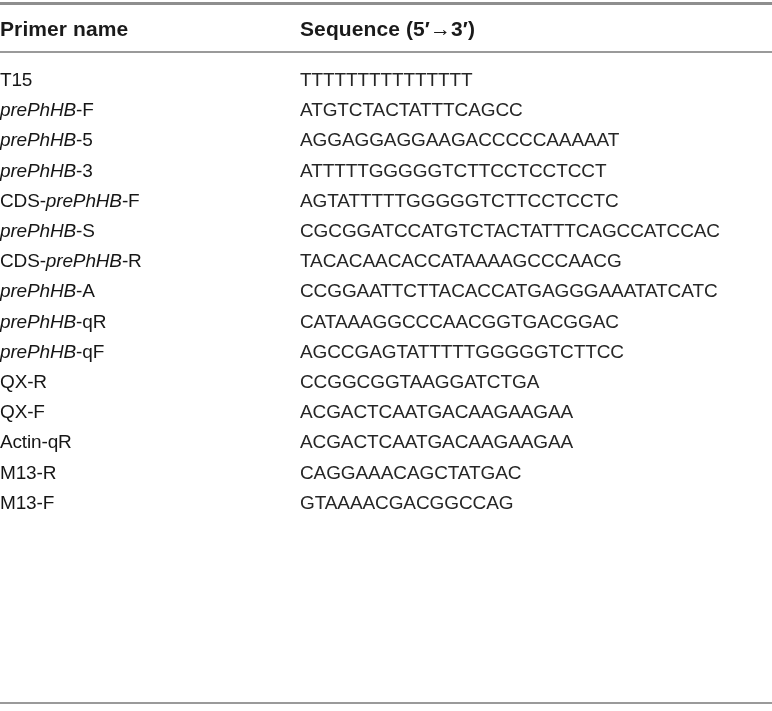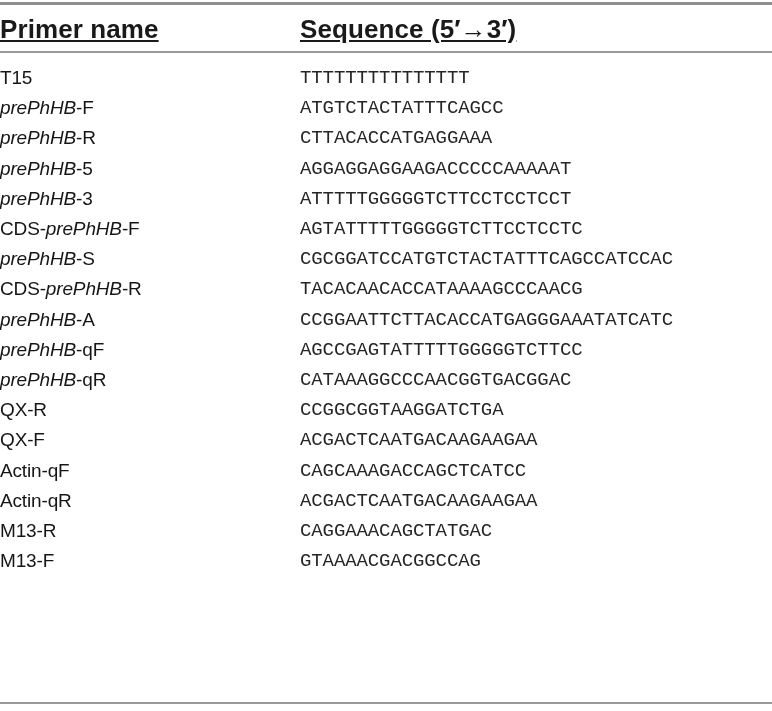--- a/index.html
+++ b/index.html
@@ -54,25 +54,24 @@
     margin: 0;
     padding: 0;
   }
 
   table.primer-table col.col-name { width: 300px; }
   table.primer-table col.col-seq  { width: 472px; }
 
   thead th {
     text-align: left;
     font-weight: bold;
-    font-size: 26px;
+    font-size: 21px;
     padding: 0;
     vertical-align: bottom;
     letter-spacing: 0.1px;
-    text-decoration: underline;
   }
   thead tr.header-row {
     height: 51px;
   }
   thead th .hdr-inner {
     display: block;
     padding-top: 14px;
     padding-bottom: 10px;
   }
 
@@ -81,31 +80,31 @@
   }
   tbody td {
     padding: 0;
     vertical-align: top;
     font-size: 19px;
     line-height: 30.2px;
     white-space: nowrap;
     letter-spacing: -0.15px;
   }
   tbody tr.first-data-row td {
-    padding-top: 8px;
+    padding-top: 14px;
     margin-top: 8px;
   }
 
   td.cell-name { color: #161616; }
   td.cell-seq  { color: #262626; letter-spacing: -0.1px; }
 
   .ital { font-style: italic; }
   .rom  { font-style: normal; }
 
-  .seq-line { display: block; line-height: 30.2px; font-family: Liberation Mono, monospace; }
+  .seq-line { display: block; line-height: 30.2px; }
 </style>
 </head>
 <body>
 
 <div id="primer-table-root">
 
   <div class="rule-top"></div>
   <div class="rule-header"></div>
   <div class="rule-bottom"></div>
 
@@ -131,26 +130,20 @@
             <span class="seq-line">TTTTTTTTTTTTTTT</span>
           </td>
         </tr>
         <tr class="data-row">
           <td class="cell-name"><span class="ital">prePhHB</span><span class="rom">-F</span></td>
           <td class="cell-seq">
             <span class="seq-line">ATGTCTACTATTTCAGCC</span>
           </td>
         </tr>
         <tr class="data-row">
-          <td class="cell-name"><span class="ital">prePhHB</span><span class="rom">-R</span></td>
-          <td class="cell-seq">
-            <span class="seq-line">CTTACACCATGAGGAAA</span>
-          </td>
-        </tr>
-        <tr class="data-row">
           <td class="cell-name"><span class="ital">prePhHB</span><span class="rom">-5</span></td>
           <td class="cell-seq">
             <span class="seq-line">AGGAGGAGGAAGACCCCCAAAAAT</span>
           </td>
         </tr>
         <tr class="data-row">
           <td class="cell-name"><span class="ital">prePhHB</span><span class="rom">-3</span></td>
           <td class="cell-seq">
             <span class="seq-line">ATTTTTGGGGGTCTTCCTCCTCCT</span>
           </td>
@@ -173,47 +166,41 @@
             <span class="seq-line">TACACAACACCATAAAAGCCCAACG</span>
           </td>
         </tr>
         <tr class="data-row">
           <td class="cell-name"><span class="ital">prePhHB</span><span class="rom">-A</span></td>
           <td class="cell-seq">
             <span class="seq-line">CCGGAATTCTTACACCATGAGGGAAATATCATC</span>
           </td>
         </tr>
         <tr class="data-row">
+          <td class="cell-name"><span class="ital">prePhHB</span><span class="rom">-qR</span></td>
+          <td class="cell-seq">
+            <span class="seq-line">CATAAAGGCCCAACGGTGACGGAC</span>
+          </td>
+        </tr>
+        <tr class="data-row">
           <td class="cell-name"><span class="ital">prePhHB</span><span class="rom">-qF</span></td>
           <td class="cell-seq">
             <span class="seq-line">AGCCGAGTATTTTTGGGGGTCTTCC</span>
           </td>
         </tr>
         <tr class="data-row">
-          <td class="cell-name"><span class="ital">prePhHB</span><span class="rom">-qR</span></td>
-          <td class="cell-seq">
-            <span class="seq-line">CATAAAGGCCCAACGGTGACGGAC</span>
-          </td>
-        </tr>
-        <tr class="data-row">
           <td class="cell-name"><span class="rom">QX-R</span></td>
           <td class="cell-seq">
             <span class="seq-line">CCGGCGGTAAGGATCTGA</span>
           </td>
         </tr>
         <tr class="data-row">
           <td class="cell-name"><span class="rom">QX-F</span></td>
           <td class="cell-seq">
             <span class="seq-line">ACGACTCAATGACAAGAAGAA</span>
-          </td>
-        </tr>
-        <tr class="data-row">
-          <td class="cell-name"><span class="rom">Actin-qF</span></td>
-          <td class="cell-seq">
-            <span class="seq-line">CAGCAAAGACCAGCTCATCC</span>
           </td>
         </tr>
         <tr class="data-row">
           <td class="cell-name"><span class="rom">Actin-qR</span></td>
           <td class="cell-seq">
             <span class="seq-line">ACGACTCAATGACAAGAAGAA</span>
           </td>
         </tr>
         <tr class="data-row">
           <td class="cell-name"><span class="rom">M13-R</span></td>

